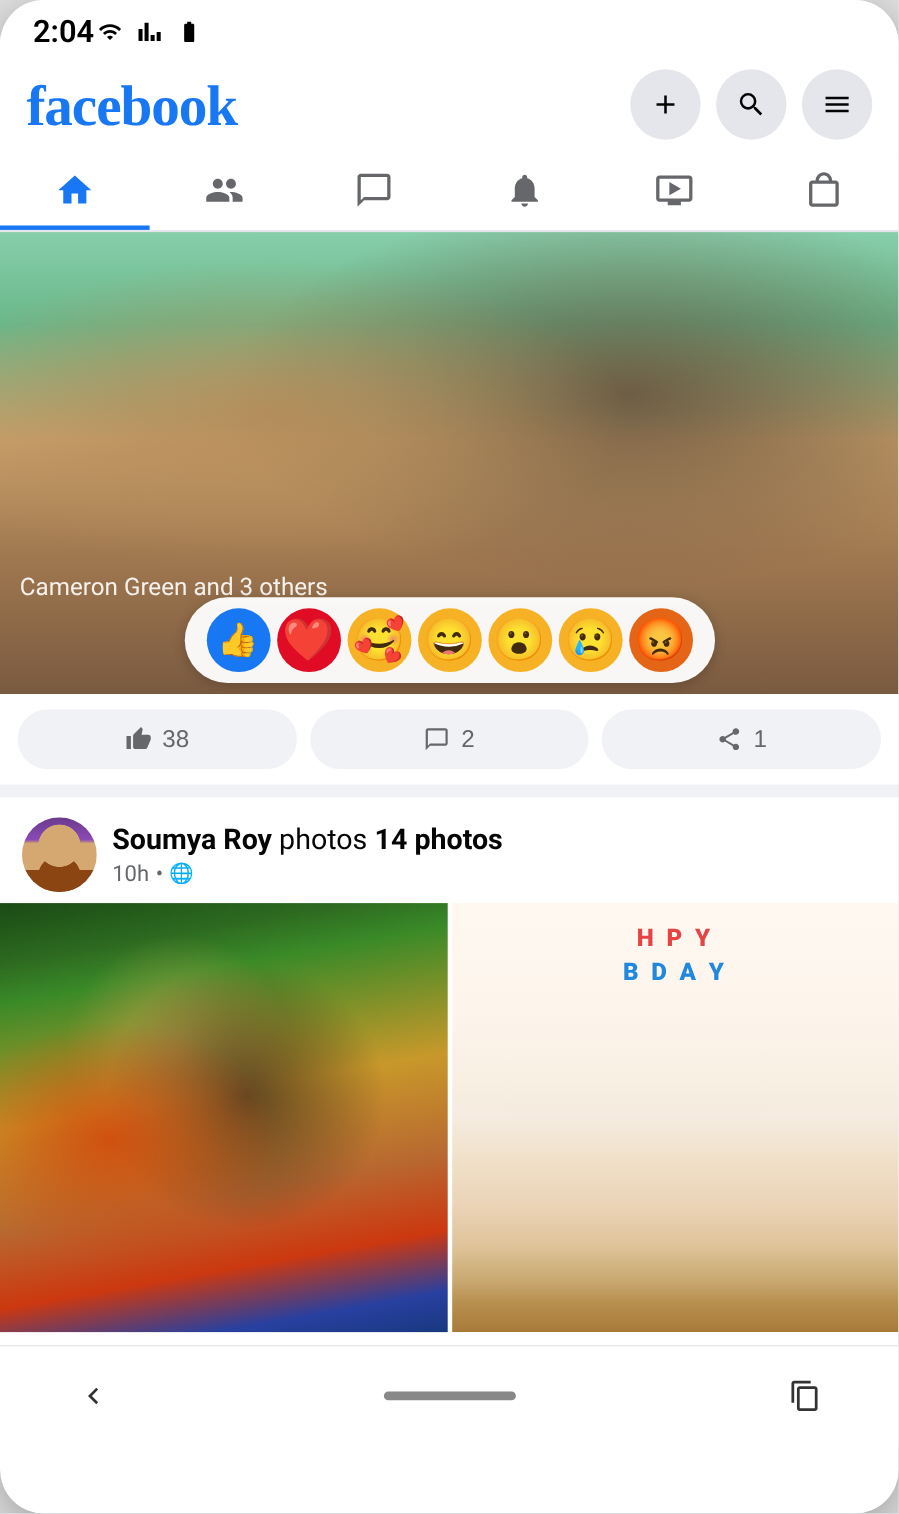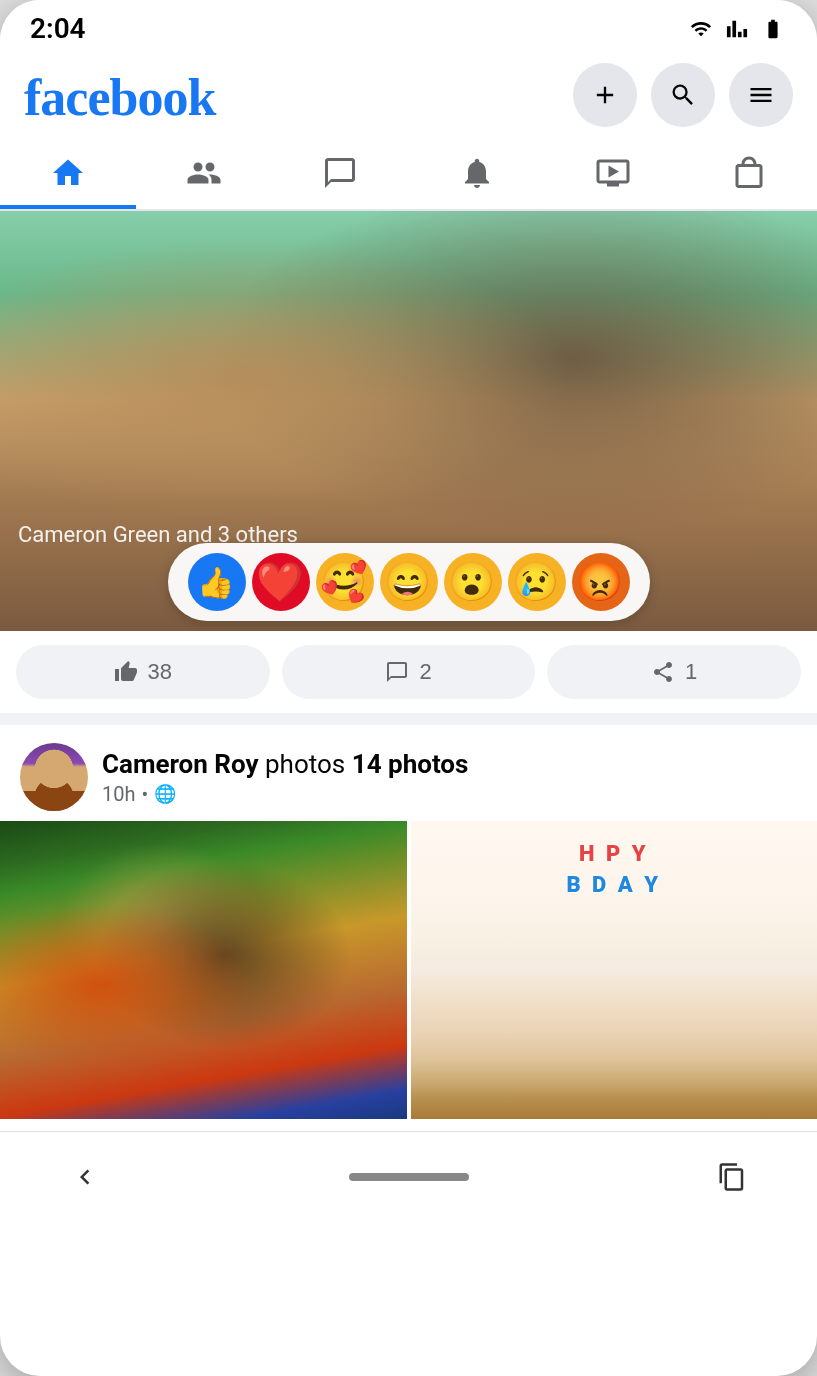--- a/index.html
+++ b/index.html
@@ -19,21 +19,20 @@
       background: #ffffff;
       border-radius: 40px;
       overflow: hidden;
       position: relative;
       box-shadow: 0 10px 40px rgba(0,0,0,0.3);
     }
 
     
     .status-bar {
       display: flex;
-      justify-content: space-between;
       align-items: center;
       padding: 12px 30px 8px 30px;
       background: #fff;
     }
 
     .status-time {
       font-size: 28px;
       font-weight: 600;
       color: #000;
     }
@@ -272,21 +271,21 @@
 
     
     .photo-grid {
       display: flex;
       gap: 4px;
       margin: 0 0 4px 0;
     }
 
     .photo-cell {
       flex: 1;
-      height: 298px;
+      height: 390px;
       overflow: hidden;
     }
 
     .photo-cell-left {
       background:
         radial-gradient(ellipse at 30% 60%, rgba(220,80,20,0.8) 0%, transparent 40%),
         radial-gradient(ellipse at 60% 50%, rgba(80,60,40,0.7) 0%, transparent 45%),
         linear-gradient(160deg, #2d5a27 0%, #3d7a30 15%, #4a9a3a 25%, #d4a060 50%, #c07840 70%, #d44020 80%, #3050a0 90%, #204080 100%);
     }
 
@@ -468,21 +467,21 @@
       </div>
     </div>
 
     <div class="post-card">
       <div class="post-header">
         <div class="avatar">
           <div class="avatar-face"></div>
         </div>
         <div class="post-meta">
           <div class="post-author">
-            <strong>Cameron Roy</strong>
+            <strong>Soumya Roy</strong>
             <span> photos </span>
             <strong>14 photos</strong>
           </div>
           <div class="post-time">
             <span>10h</span>
             <span>•</span>
             <span class="globe-icon">🌐</span>
           </div>
         </div>
       </div>

